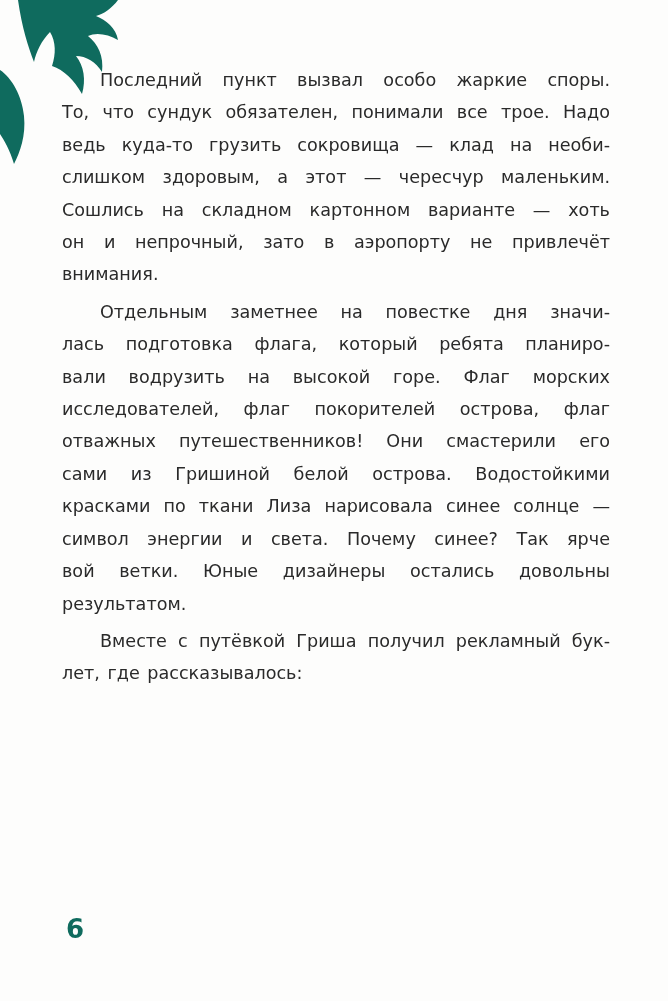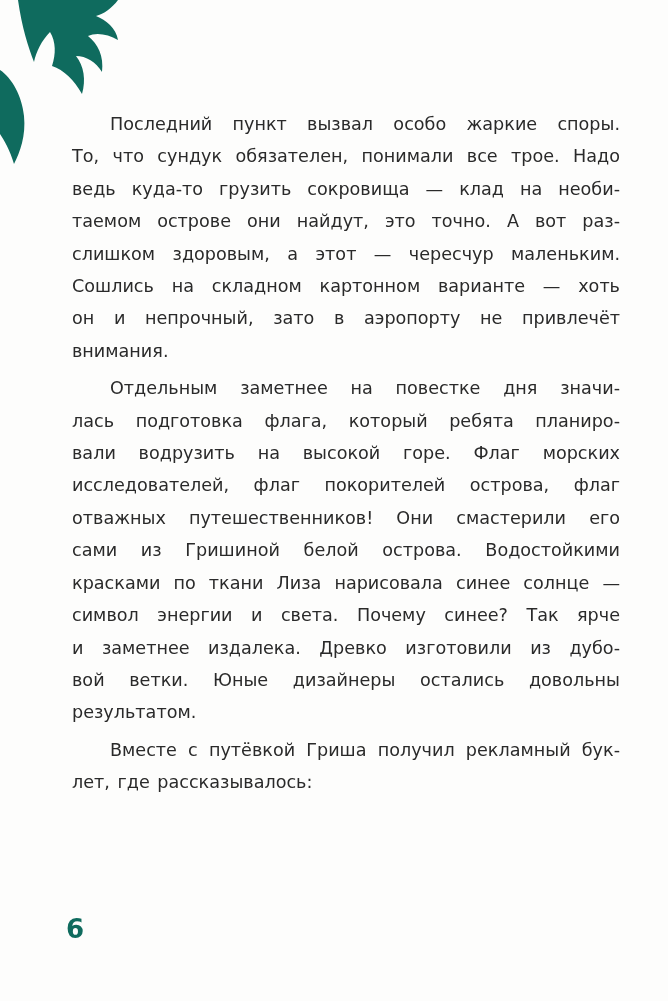--- a/index.html
+++ b/index.html
@@ -17,24 +17,23 @@
     }
     .leaves {
       position: absolute;
       left: 0;
       top: 0;
       width: 160px;
       height: 200px;
     }
     .text-block {
       position: absolute;
-      left: 72px;
+      left: 62px;
       top: 64px;
       width: 548px;
-      margin-top: 44px;
     }
     .para {
       margin: 0;
       font-size: 17.6px;
       line-height: 32.4px;
       text-align: justify;
       text-align-last: left;
       text-indent: 38px;
       letter-spacing: 0px;
       word-spacing: 2px;
@@ -88,36 +87,34 @@
     C12,78 22,96 24,116
     C26,136 20,152 14,164
     C10,150 4,140 0,134 Z"></path>
 </svg>
 
 <div class="text-block">
   <p class="para">
     <span class="line indent" style="text-indent:0">Последний пункт вызвал особо жаркие споры.</span>
     <span class="line" style="text-indent:0">То, что сундук обязателен, понимали все трое. Надо</span>
     <span class="line" style="text-indent:0">ведь куда-то грузить сокровища — клад на необи-</span>
-    <span class="line" style="text-indent:0">таемом острове они найдут, это точно. А вот раз-</span>
     <span class="line" style="text-indent:0">слишком здоровым, а этот — чересчур маленьким.</span>
     <span class="line" style="text-indent:0">Сошлись на складном картонном варианте — хоть</span>
     <span class="line" style="text-indent:0">он и непрочный, зато в аэропорту не привлечёт</span>
     <span class="line last" style="text-indent:0">внимания.</span>
   </p>
   <p class="para">
     <span class="line indent" style="text-indent:0">Отдельным заметнее на повестке дня значи-</span>
     <span class="line" style="text-indent:0">лась подготовка флага, который ребята планиро-</span>
     <span class="line" style="text-indent:0">вали водрузить на высокой горе. Флаг морских</span>
     <span class="line" style="text-indent:0">исследователей, флаг покорителей острова, флаг</span>
     <span class="line" style="text-indent:0">отважных путешественников! Они смастерили его</span>
     <span class="line" style="text-indent:0">сами из Гришиной белой острова. Водостойкими</span>
     <span class="line" style="text-indent:0">красками по ткани Лиза нарисовала синее солнце —</span>
     <span class="line" style="text-indent:0">символ энергии и света. Почему синее? Так ярче</span>
-    <span class="line" style="text-indent:0">и заметнее издалека. Древко изготовили из дубо-</span>
     <span class="line" style="text-indent:0">вой ветки. Юные дизайнеры остались довольны</span>
     <span class="line last" style="text-indent:0">результатом.</span>
   </p>
   <p class="para">
     <span class="line indent" style="text-indent:0">Вместе с путёвкой Гриша получил рекламный бук-</span>
     <span class="line last" style="text-indent:0">лет, где рассказывалось:</span>
   </p>
 </div>
 
 <div class="page-number">6</div>

